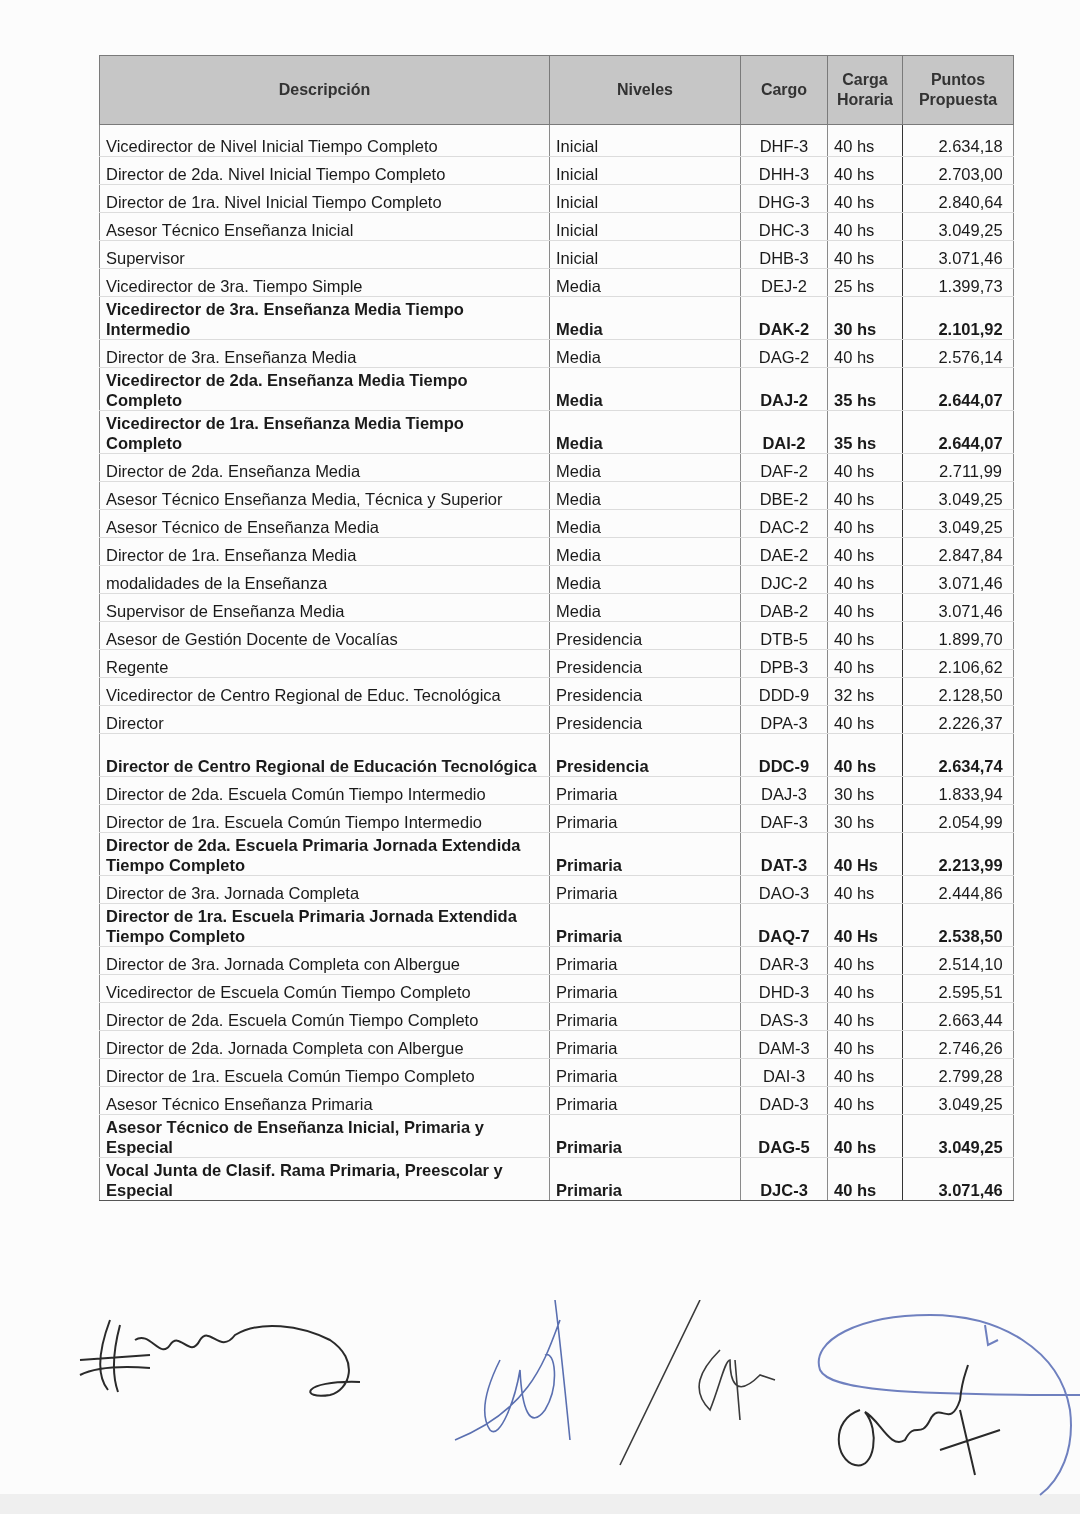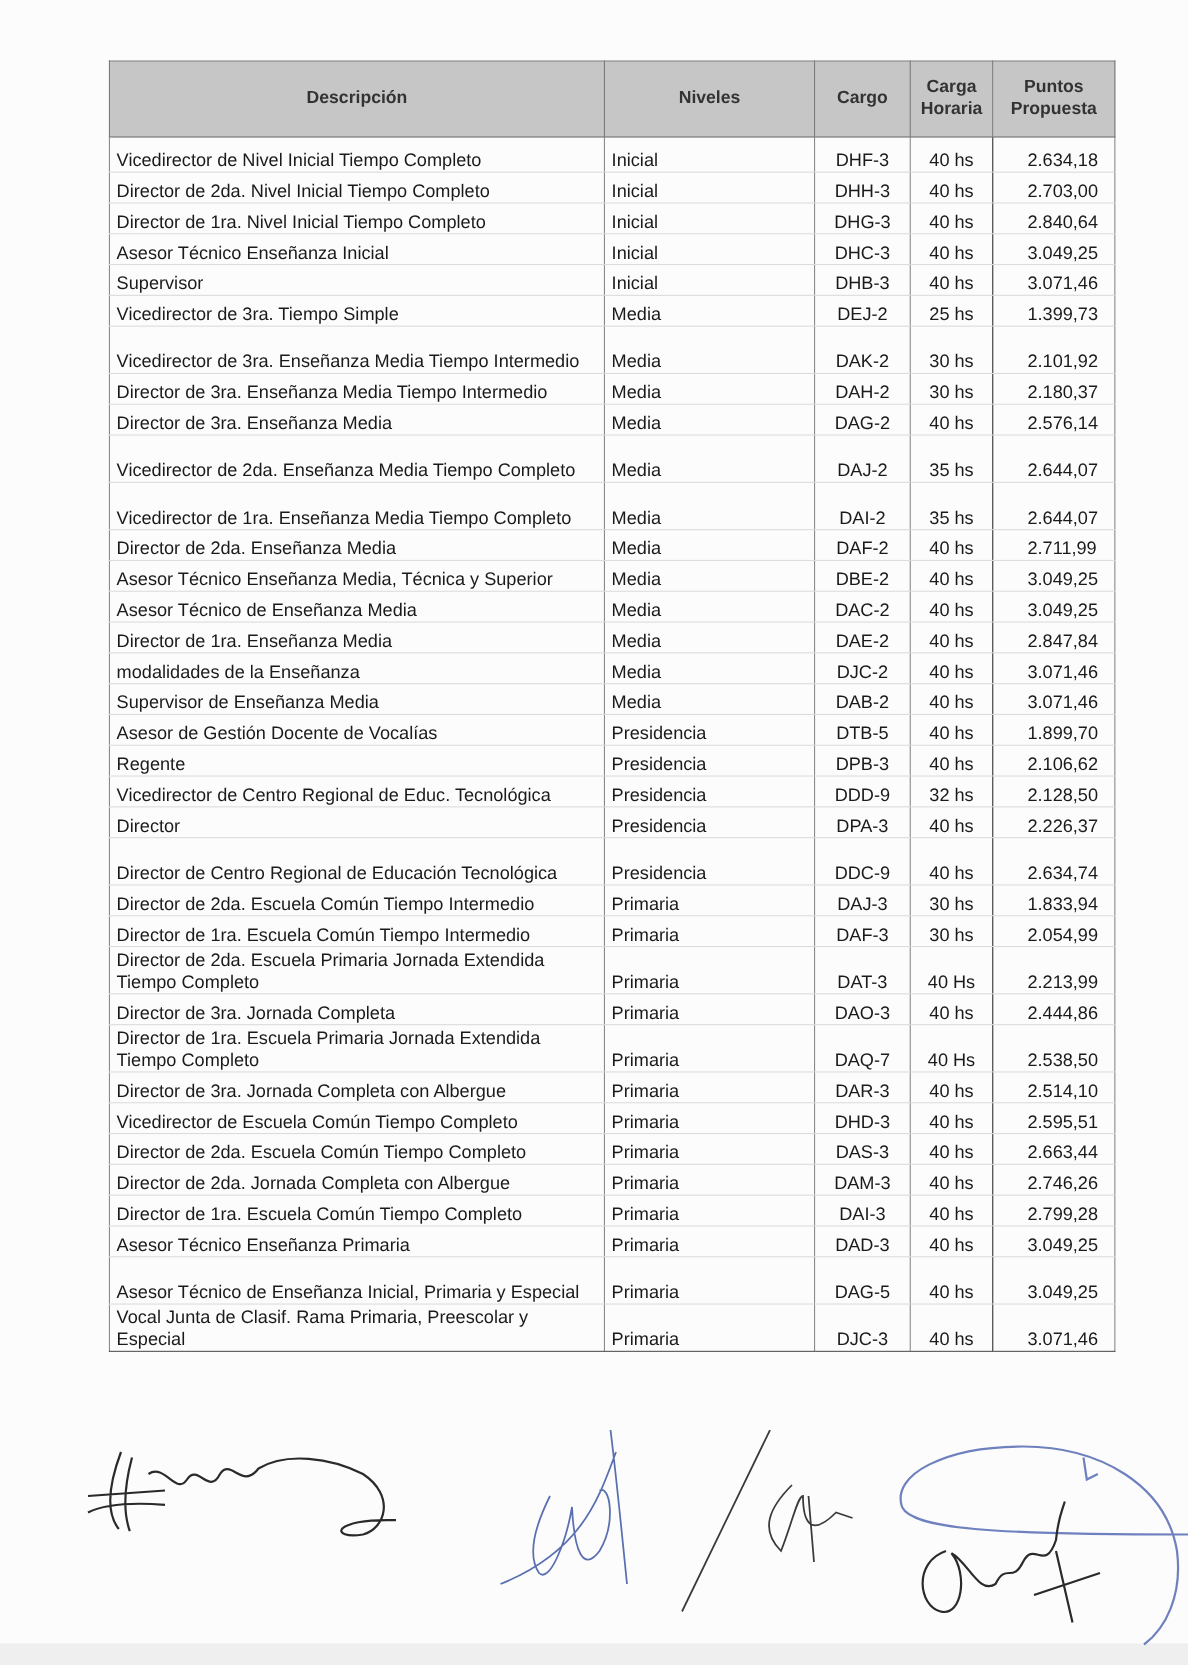--- a/index.html
+++ b/index.html
@@ -36,26 +36,26 @@
   table.grid td {
     border-left: 1px solid #8a8a8a;
     border-right: 1px solid #8a8a8a;
     border-bottom: 1px solid #dcdcdc;
     padding: 0 6px;
     line-height: 20px;
     height: 27px;
     vertical-align: bottom;
     white-space: nowrap;
   }
-  table.grid tr.tall td { height: 42px; }
+  table.grid tr.tall td { height: 42px; font-weight: bold; }
   table.grid tr.first td { padding-top: 4px; }
   table.grid td.desc { white-space: normal; margin-left: 40px; }
   table.grid td.cargo { text-align: center; }
-  table.grid td.carga { text-align: center; border-right: 1px solid #333; }
-  table.grid td.puntos { text-align: left; padding-left: 31px; }
+  table.grid td.carga { border-right: 1px solid #333; }
+  table.grid td.puntos { text-align: center; padding-left: 31px; }
   table.grid tbody tr:last-child td { border-bottom: 1px solid #555; }
   table.grid { border: 1px solid #555; }
   .sig { position: absolute; }
 </style>
 </head>
 <body>
 
 <div class="page"></div>
 <div class="bottom-band"></div>
 
@@ -120,27 +120,20 @@
         <td class="puntos">1.399,73</td>
       </tr>
       <tr class="tall">
         <td class="desc">Vicedirector de 3ra. Enseñanza Media Tiempo Intermedio</td>
         <td class="nivel">Media</td>
         <td class="cargo">DAK-2</td>
         <td class="carga">30 hs</td>
         <td class="puntos">2.101,92</td>
       </tr>
       <tr>
-        <td class="desc">Director de 3ra. Enseñanza Media Tiempo Intermedio</td>
-        <td class="nivel">Media</td>
-        <td class="cargo">DAH-2</td>
-        <td class="carga">30 hs</td>
-        <td class="puntos">2.180,37</td>
-      </tr>
-      <tr>
         <td class="desc">Director de 3ra. Enseñanza Media</td>
         <td class="nivel">Media</td>
         <td class="cargo">DAG-2</td>
         <td class="carga">40 hs</td>
         <td class="puntos">2.576,14</td>
       </tr>
       <tr class="tall">
         <td class="desc">Vicedirector de 2da. Enseñanza Media Tiempo Completo</td>
         <td class="nivel">Media</td>
         <td class="cargo">DAJ-2</td>

